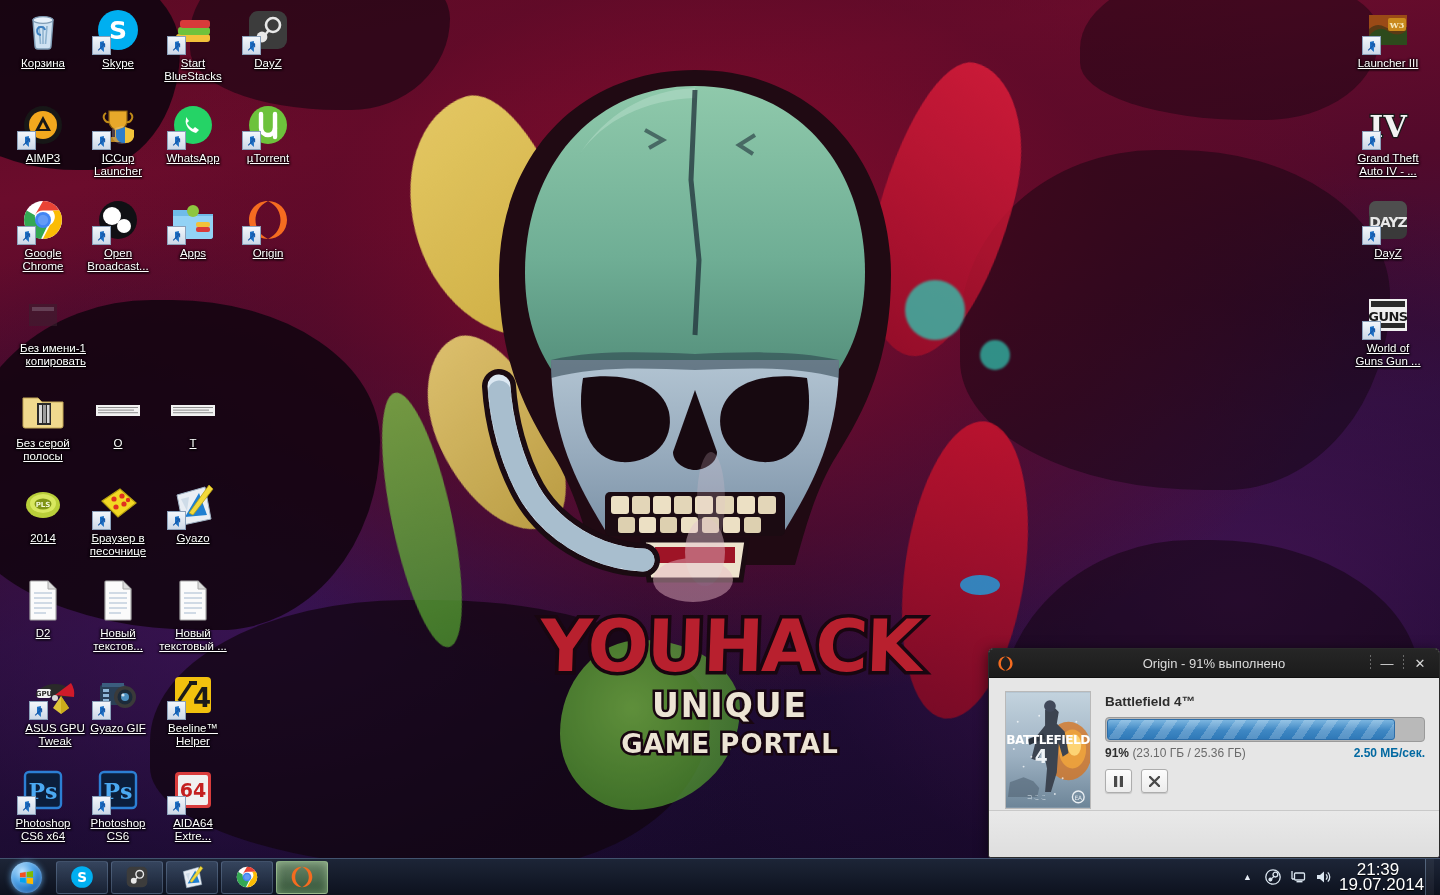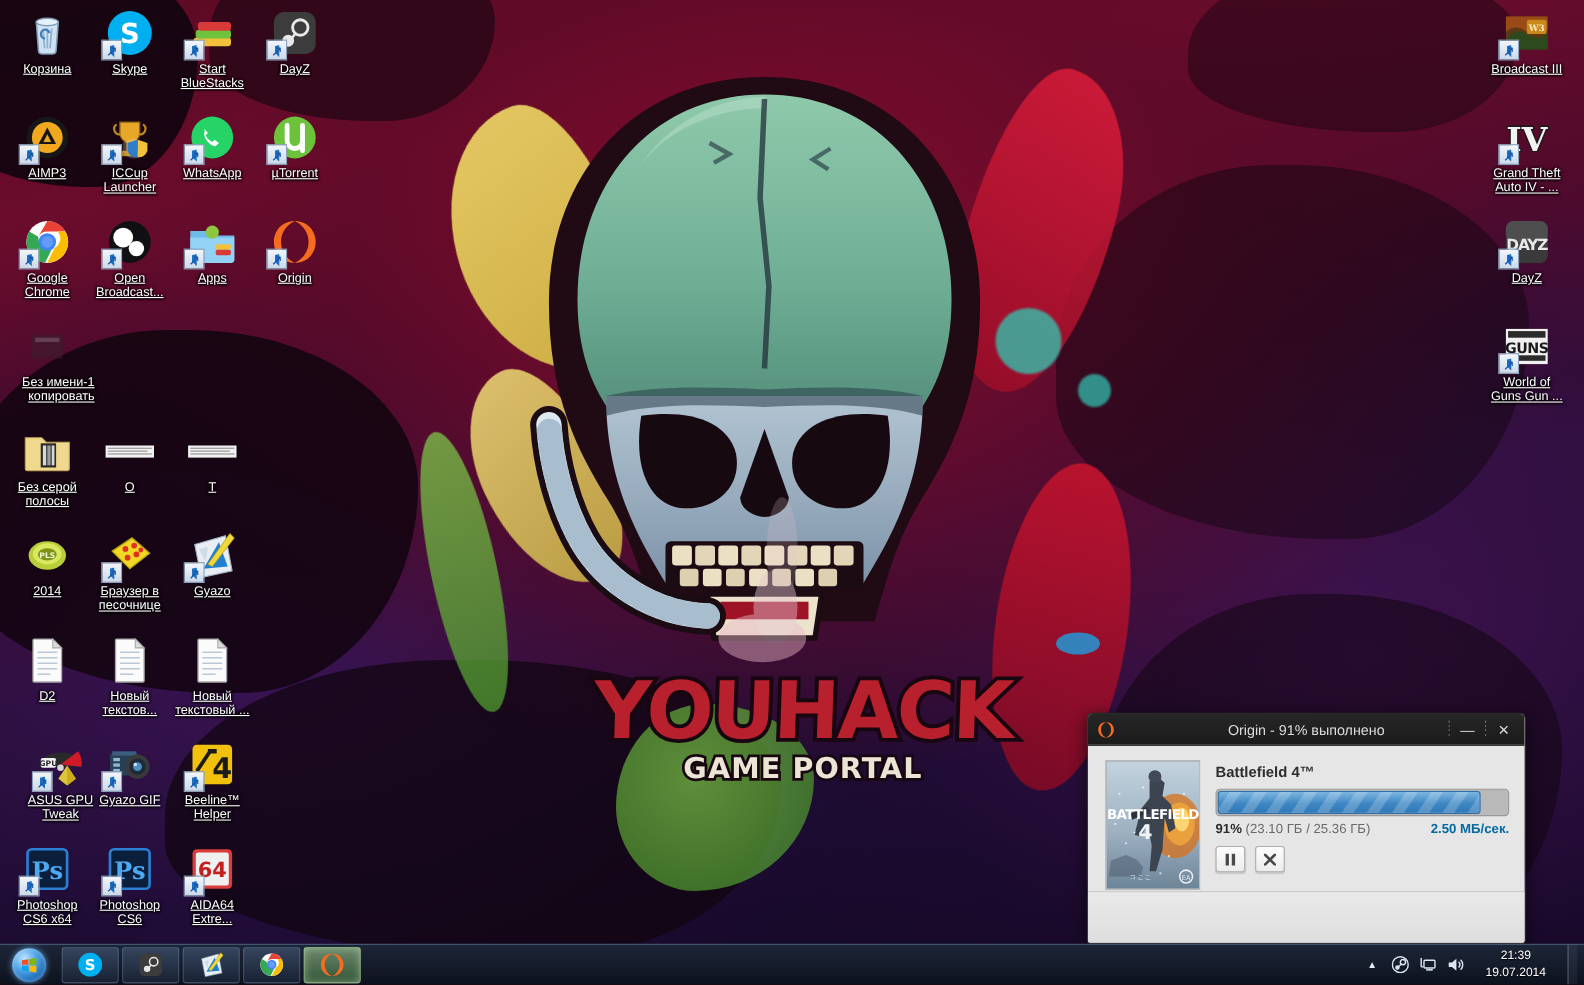--- a/index.html
+++ b/index.html
@@ -85,21 +85,21 @@
     transform:rotate(-45deg) scale(1.15);
   }
   .sc > .arr{
     position:absolute; left:0px; bottom:0px; width:15px; height:15px; z-index:3;
     display:flex;align-items:center;justify-content:center;
     color:#1557a8; font-size:13px; line-height:1;
   }
 
   
   #origin-win{
-    position:absolute; left:988px; top:648px; width:399px; height:210px;
+    position:absolute; left:988px; top:648px; width:452px; height:210px;
     background:#e6e6e6;
     border:1px solid #2a2a2a;
     border-radius:5px 5px 3px 3px;
     box-shadow:0 3px 14px rgba(0,0,0,.6);
     overflow:hidden;
   }
   #origin-titlebar{
     height:29px; background:linear-gradient(#262626,#1b1b1b);
     border-bottom:1px solid #101010;
     display:flex; align-items:center; position:relative;
@@ -169,21 +169,21 @@
     background:linear-gradient(rgba(90,115,150,.42), rgba(40,55,80,.42));
     border:1px solid rgba(150,180,215,.28);
     display:flex;align-items:center;justify-content:center;
   }
   .tbtn.active{
     background:linear-gradient(rgba(170,215,150,.55), rgba(90,150,80,.5));
     border:1px solid rgba(200,235,180,.55);
     box-shadow:inset 0 0 8px rgba(220,255,200,.4);
   }
   #tray{ margin-left:auto; display:flex; align-items:center; height:100%; gap:8px; padding-right:6px;}
-  #clock{ width:78px; text-align:center; color:#fff; font-size:11px; line-height:15px; text-shadow:0 1px 1px #000;}
+  #clock{ width:78px; text-align:center; color:#fff; font-size:17px; line-height:15px; text-shadow:0 1px 1px #000;}
   .trayicon{ width:17px;height:17px; display:flex;align-items:center;justify-content:center; color:#e8eef6;}
   #showdesk{ width:9px; height:100%; border-left:1px solid rgba(150,180,215,.4); background:rgba(255,255,255,.05);}
 </style>
 </head>
 <body>
 
 <div id="wallpaper">
 
   <div class="blackblob" style="left:-60px;top:-40px;width:240px;height:210px;"></div>
   <div class="blackblob" style="left:190px;top:-50px;width:260px;height:160px;opacity:.6;"></div>
@@ -265,20 +265,21 @@
 
     <g opacity=".45">
       <ellipse cx="238" cy="520" rx="40" ry="22" fill="#e9b9c8"></ellipse>
       <ellipse cx="250" cy="492" rx="20" ry="34" fill="#e6c4d2"></ellipse>
       <ellipse cx="256" cy="440" rx="14" ry="48" fill="#dfc2cf" opacity=".5"></ellipse>
     </g>
   </svg>
 
   <div id="logo">
     <span class="yh">YOUHACK</span>
+    <span class="uq">UNIQUE</span>
     <span class="gp">GAME PORTAL</span>
   </div>
 
   <div id="icons-left">
       <div class="icon" style="left: 0px; top: 6px;">
         <div class="glyph">
           <svg viewBox="0 0 48 48" style="width:100%;height:100%;display:block">
             <path d="M14 14 h20 l-2 26 a3 3 0 0 1 -3 3 h-10 a3 3 0 0 1 -3 -3 Z" fill="#cfe2f2" stroke="#7f9cb5" stroke-width="1.4"></path>
             <ellipse cx="24" cy="14" rx="10" ry="3.4" fill="#e7f1fa" stroke="#7f9cb5" stroke-width="1.2"></ellipse>
             <path d="M20 20 l1.5 18 M24 20 l0 18 M28 20 l-1.5 18" stroke="#8fb3cf" stroke-width="1.6"></path>
@@ -633,21 +634,21 @@
         <div class="glyph sc">
           <svg viewBox="0 0 48 48" style="width:100%;height:100%;display:block">
             <rect x="5" y="9" width="38" height="30" rx="2" fill="#5a3a14"></rect>
             <path d="M5 30 q10 -12 20 -4 q10 6 18 -2 v15 H5 Z" fill="#2d4a1c"></path>
             <path d="M5 9 h38 v12 q-12 6 -22 0 q-8 -5 -16 2 Z" fill="#9a4a16"></path>
             <rect x="24" y="12" width="18" height="13" rx="2" fill="#c9891c"></rect>
             <text x="33" y="22" font-family="DejaVu Serif, serif" font-size="8" font-weight="bold" fill="#f7eac0" text-anchor="middle">W3</text>
           </svg>
           <span class="arr">↗</span>
         </div>
-        <div class="lbl">Broadcast III</div>
+        <div class="lbl">Launcher III</div>
       </div>
       <div class="icon" style="left: 1345px; top: 101px;">
         <div class="glyph sc">
           <svg viewBox="0 0 48 48" style="width:100%;height:100%;display:block">
             <rect x="4" y="4" width="40" height="40" fill="none"></rect>
             <text x="24" y="36" font-family="DejaVu Serif, serif" font-size="30" font-weight="bold" fill="#f2f2f2" stroke="#1a1a1a" stroke-width="2.5" paint-order="stroke" text-anchor="middle">IV</text>
           </svg>
           <span class="arr">↗</span>
         </div>
         <div class="lbl">Grand Theft<br>Auto IV - ...</div>

